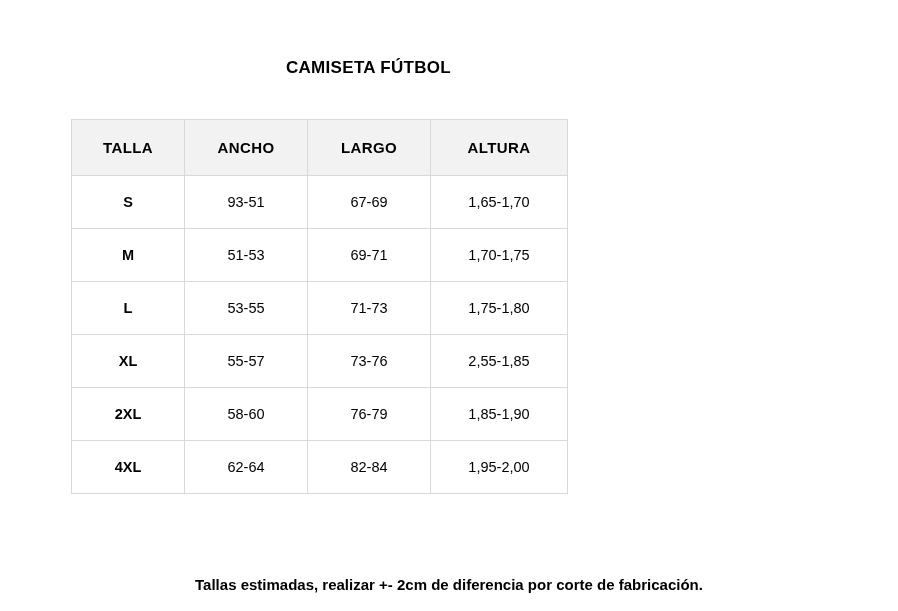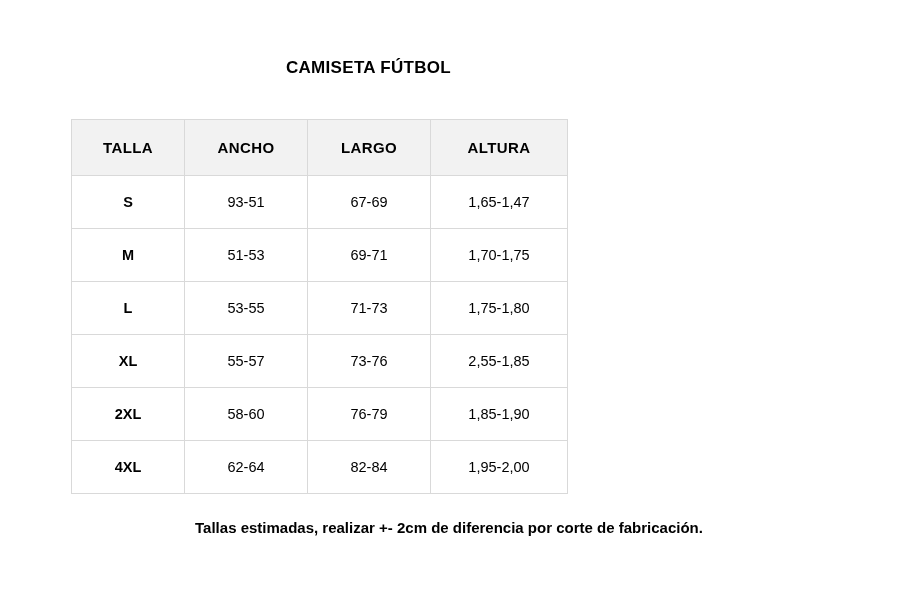--- a/index.html
+++ b/index.html
@@ -63,21 +63,21 @@
   }
   table.size-table tbody td {
     background: #ffffff;
     font-weight: normal;
   }
   table.size-table tbody td.size-cell {
     font-weight: bold;
   }
   .footnote {
     position: absolute;
-    top: 519px;
+    top: 576px;
     left: 0;
     width: 898px;
     text-align: center;
     font-size: 15px;
     font-weight: bold;
   }
 </style>
 </head>
 <body>
 
@@ -99,21 +99,21 @@
           <th>ANCHO</th>
           <th>LARGO</th>
           <th>ALTURA</th>
         </tr>
       </thead>
       <tbody>
         <tr>
           <td class="size-cell">S</td>
           <td>93-51</td>
           <td>67-69</td>
-          <td>1,65-1,47</td>
+          <td>1,65-1,70</td>
         </tr>
         <tr>
           <td class="size-cell">M</td>
           <td>51-53</td>
           <td>69-71</td>
           <td>1,70-1,75</td>
         </tr>
         <tr>
           <td class="size-cell">L</td>
           <td>53-55</td>

